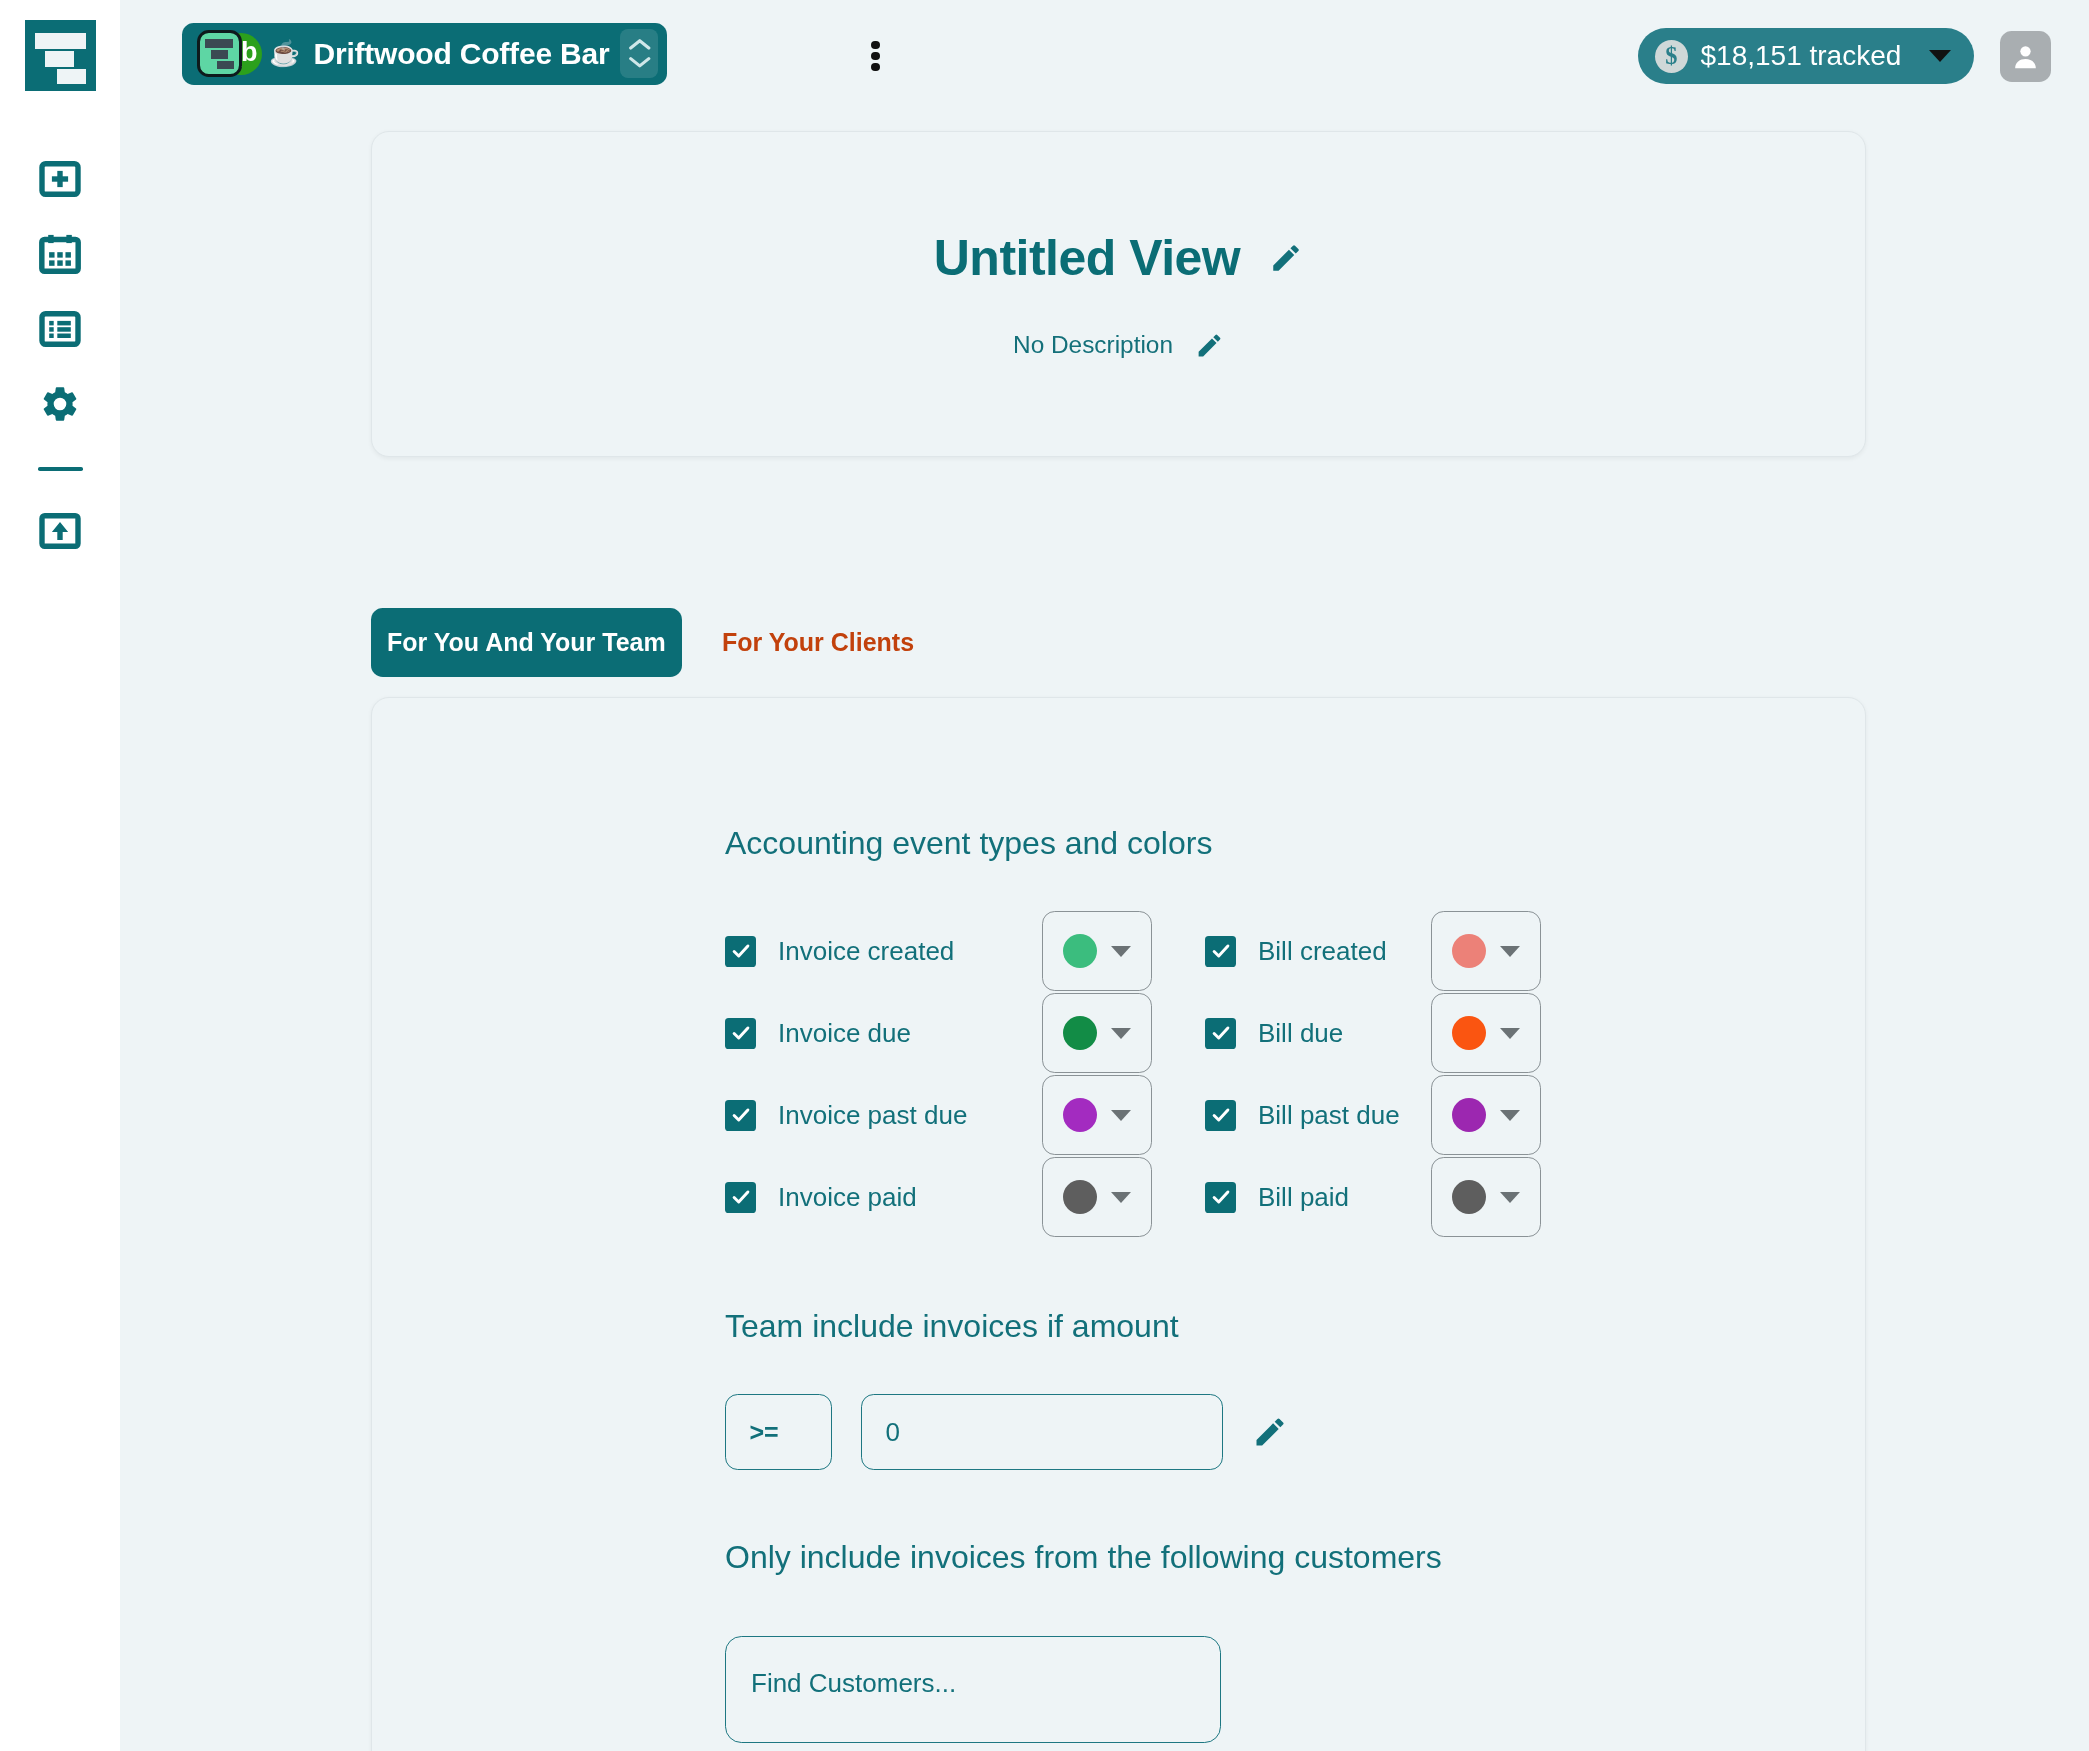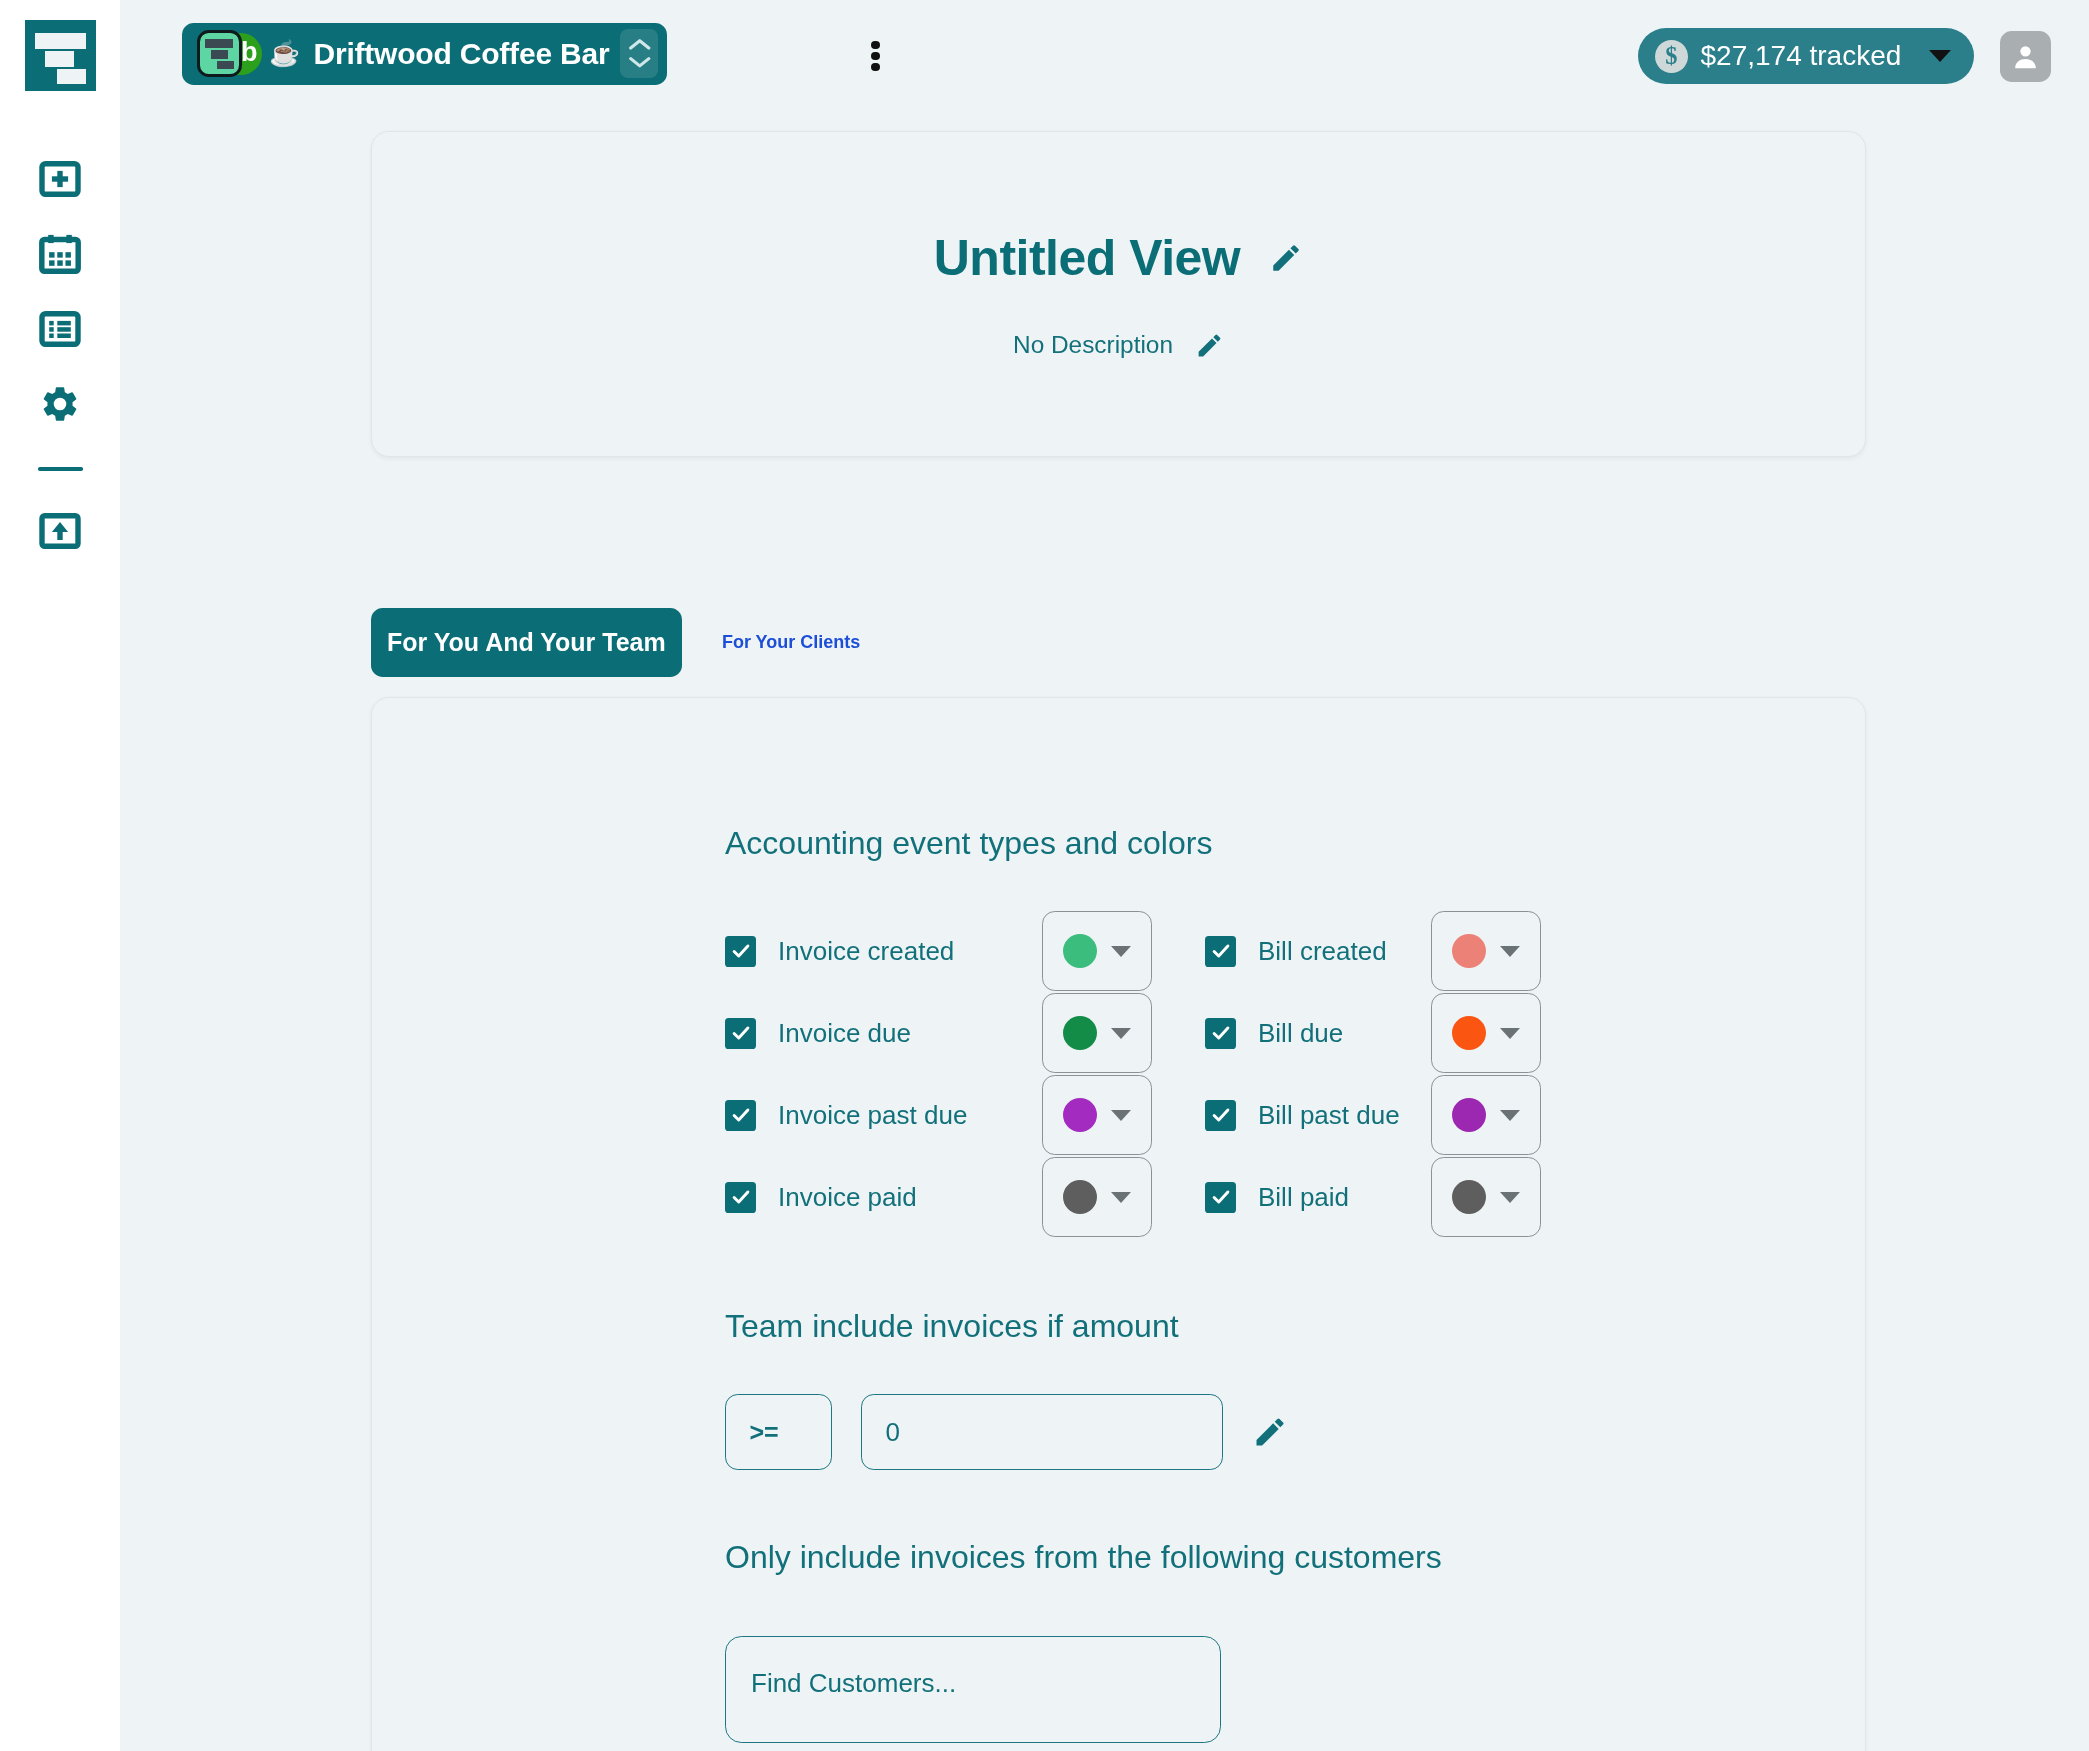--- a/index.html
+++ b/index.html
@@ -178,21 +178,21 @@
     display: flex; align-items: center; gap: 7.2px;
   }
   #tab-team {
     background: #0b6d75; color: #ffffff;
     font-size: 25px; font-weight: bold;
     padding: 20px 16px;
     border-radius: 11.8px;
     white-space: nowrap;
   }
   #tab-clients {
-    color: #1d4ed8; font-size: 18px; font-weight: bold;
+    color: #c2410c; font-size: 25px; font-weight: bold;
     padding: 20px 33px;
     white-space: nowrap;
   }
 
   
   #main-card {
     position: absolute;
     left: 371px; top: 697px;
     width: 1495px; height: 1086px;
     background: #eef4f6;
@@ -363,21 +363,21 @@
   </div>
 
   <div id="kebab-menu">
     <span></span>
       <span></span>
       <span></span>
   </div>
 
   <div id="tracked-pill">
     <div id="tracked-coin">$</div>
-    <span id="tracked-amount">$27,174 tracked</span>
+    <span id="tracked-amount">$18,151 tracked</span>
     <span id="tracked-caret"></span>
   </div>
 
   <div id="avatar">
     <svg width="31" height="31" viewBox="0 0 24 24" fill="#ffffff">
       <circle cx="12" cy="8" r="4"></circle>
       <path d="M4 21c0-4.4 3.6-7 8-7s8 2.6 8 7z"></path>
     </svg>
   </div>
 </div>

